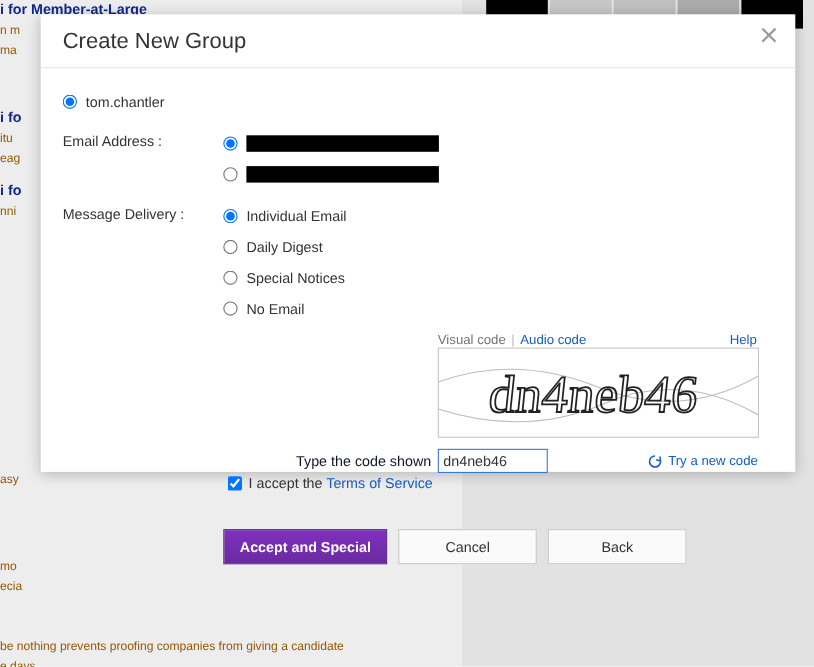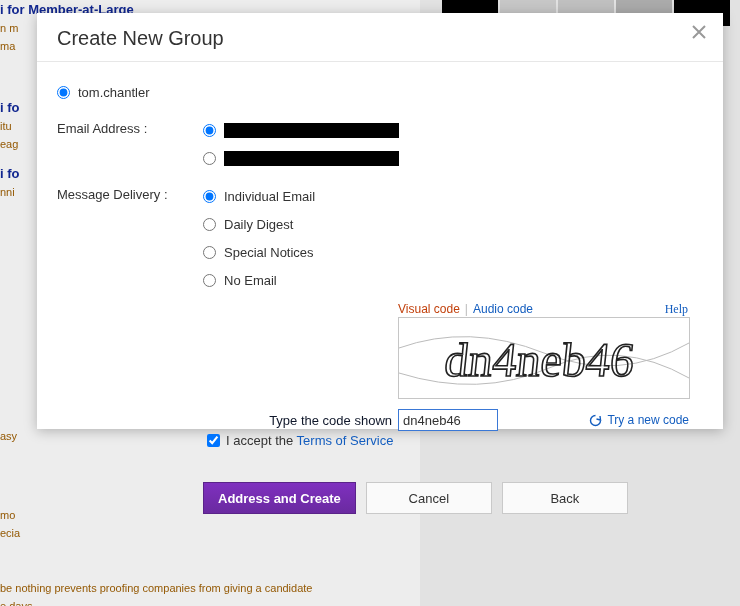--- a/index.html
+++ b/index.html
@@ -199,24 +199,24 @@
         </label>
         <label class="radio-line">
           <input type="radio" name="dl" style="">
           <span>No Email</span>
         </label>
       </div>
     </div>
 
     <div class="captcha-col">
       <div style="display:flex; width:290px; margin-left:195px; font-size:12px;">
-        <span style="color:#c2410c;">Visual code</span>
+        <span style="color:#737373;">Visual code</span>
         <span style="color:#bbb; margin:0 5px;">|</span>
         <span style="color:#135dbf; cursor:pointer;">Audio code</span>
-        <span style="margin-left:auto; color:#135dbf; cursor:pointer;font-family:Liberation Serif, serif;">Help</span>
+        <span style="margin-left:auto; color:#135dbf; cursor:pointer;">Help</span>
       </div>
       <div class="captcha-box" style="margin-left:195px;">
         <svg viewBox="0 0 290 80" preserveAspectRatio="none">
           <path d="M0 30 Q70 5 145 35 T290 25" stroke="#bbb" stroke-width="1" fill="none"></path>
           <path d="M0 55 Q80 80 150 50 T290 60" stroke="#bbb" stroke-width="1" fill="none"></path>
           <text x="145" y="58" text-anchor="middle" font-size="48" font-family="Georgia, serif" fill="none" stroke="#222" stroke-width="1.6" transform="skewX(-6)">dn4neb46</text>
         </svg>
       </div>
       <div class="cap-row2">
         <div class="prompt">Type the code shown</div>
@@ -232,19 +232,19 @@
     </div>
 
     <div class="tos-row">
       <input type="checkbox" checked="" style="">
       <span class="tos-text">
         <span>I accept the </span><a href="#">Terms of Service</a>
       </span>
     </div>
 
     <div class="buttons">
-      <div class="btn primary">Address and Create</div>
+      <div class="btn primary">Accept and Special</div>
       <div class="btn">Cancel</div>
       <div class="btn">Back</div>
     </div>
 
   </div>
 </div>
 
 </body></html>

